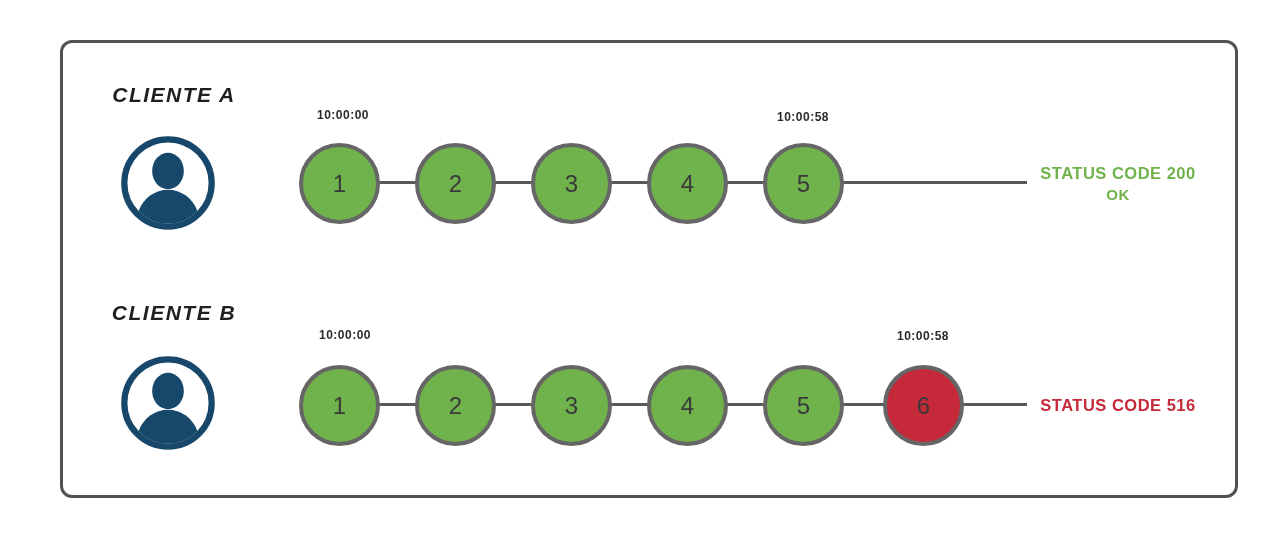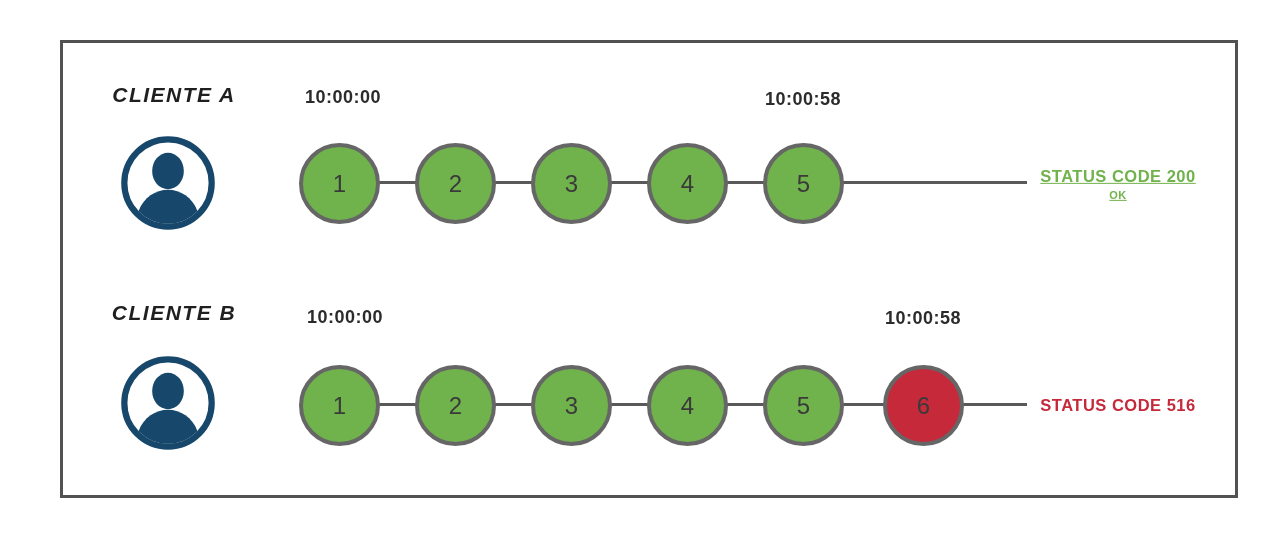--- a/index.html
+++ b/index.html
@@ -9,43 +9,44 @@
     height: 540px;
     background: #ffffff;
     font-family: "Liberation Sans", "DejaVu Sans", sans-serif;
     overflow: hidden;
   }
   .box {
     position: absolute;
     left: 60px; top: 40px;
     width: 1178px; height: 458px;
     border: 3px solid var(--border, #525252);
-    border-radius: 0;
+    border-radius: 12px;
     box-sizing: border-box;
     background: #ffffff;
   }
   .client-row { display: contents; }
   .client-name {
     position: absolute;
     width: 200px;
     text-align: center;
     font-size: 21px;
     font-weight: 700;
     font-style: italic;
     letter-spacing: 1.5px;
     color: #1f1f1f;
   }
   .timestamp {
     position: absolute;
     width: 160px;
     text-align: center;
-    font-size: 18px;
+    font-size: 12px;
     font-weight: 700;
     color: var(--text, #2b2b2b);
     letter-spacing: 0.5px;
+    margin-top: 21px;
   }
   .avatar {
     position: absolute;
     width: 96px; height: 96px;
     color: var(--navy, #17486b);
   }
   .timeline-line {
     position: absolute;
     height: 3px;
     background: var(--line, #595959);
@@ -70,24 +71,24 @@
   }
   .status-block {
     position: absolute;
     width: 180px;
     transform: translateY(-50%);
     text-align: center;
     line-height: 1.32;
     letter-spacing: 0.5px;
     z-index: 2;
   }
-  .status-block[data-type="ok"] { color: var(--green, #70b24b); text-decoration: underline; }
+  .status-block[data-type="ok"] { color: var(--green, #70b24b); }
   .status-block[data-type="error"] { color: var(--red, #c5293a); }
   .status-code { font-size: 16.5px; font-weight: 700; }
-  .status-msg  { font-size: 11px;  font-weight: 700; }
+  .status-msg  { font-size: 15px;  font-weight: 700; }
   .defs-svg { position: absolute; width: 0; height: 0; }
 </style>
 </head>
 <body>
 
 <svg class="defs-svg" aria-hidden="true">
   <defs>
     <clipPath id="avatar-clip">
         <circle cx="50" cy="50" r="42.5"></circle>
       </clipPath>

